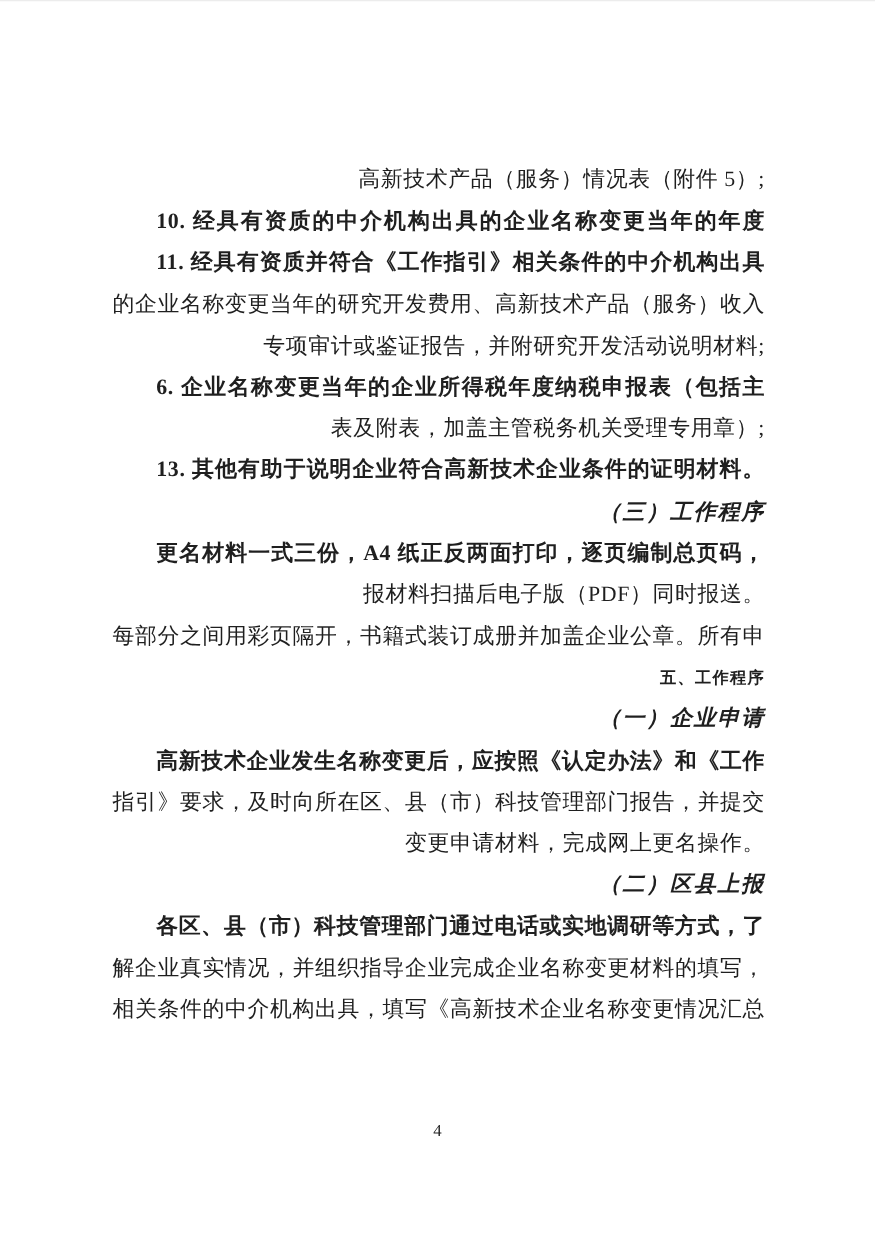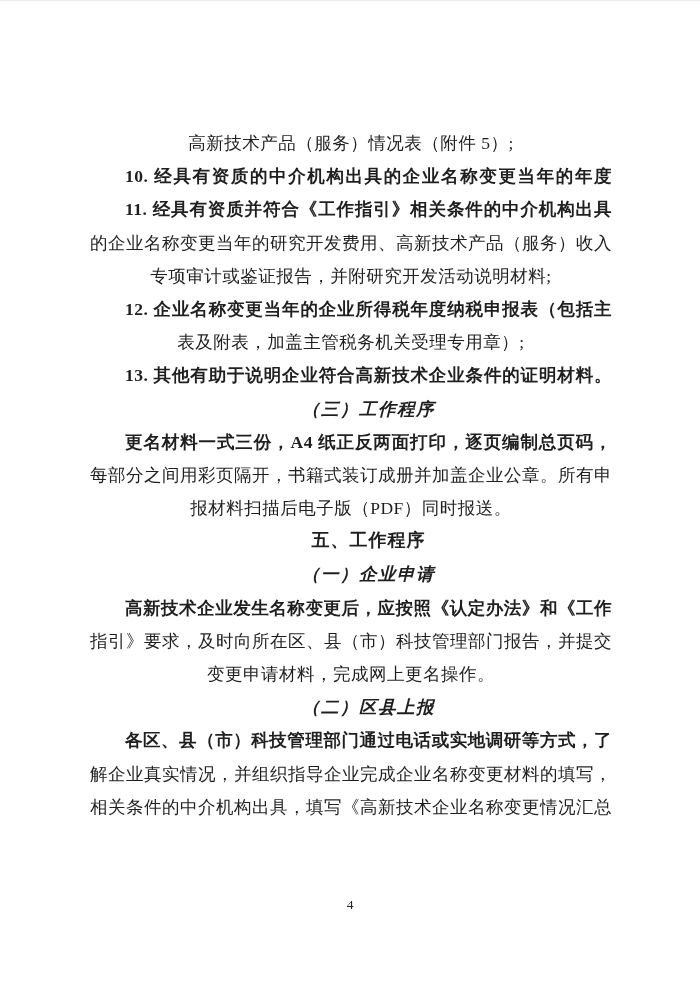--- a/index.html
+++ b/index.html
@@ -27,33 +27,33 @@
     position: absolute;
     left: 90px;
     top: 126px;
     width: 522px;
   }
   .ln {
     font-size: 17.5px;
     height: 33.2px;
     line-height: 33.2px;
     letter-spacing: 0.5px;
-    text-align: center;
+    text-align: right;
   }
   
   .ind { text-indent: 35px; font-weight: bold; }
   
   .just { text-align: justify; text-align-last: justify; }
   
   .kai { font-style: italic; letter-spacing: 1.5px; }
   
   .head {
-    font-family: Liberation Mono, monospace;
+    font-family: Liberation Sans, sans-serif;
     font-weight: bold;
-    font-size: 18px;
+    font-size: 13px;
     letter-spacing: 1px;
   }
   .pagenum {
     position: absolute;
     left: 0;
     right: 0;
     top: 896px;
     text-align: center;
     font-size: 13.5px;
     color: #222222;
@@ -62,27 +62,27 @@
 </head>
 <body>
 
 <div class="page">
   <div class="text-block">
     <div class="ln">高新技术产品（服务）情况表（附件 5）;</div>
     <div class="ln ind just">10.  经具有资质的中介机构出具的企业名称变更当年的年度</div>
     <div class="ln ind just">11. 经具有资质并符合《工作指引》相关条件的中介机构出具</div>
     <div class="ln just">的企业名称变更当年的研究开发费用、高新技术产品（服务）收入</div>
     <div class="ln">专项审计或鉴证报告，并附研究开发活动说明材料;</div>
-    <div class="ln ind just">12. 企业名称变更当年的企业所得税年度纳税申报表（包括主</div>
+    <div class="ln ind just">6. 企业名称变更当年的企业所得税年度纳税申报表（包括主</div>
     <div class="ln">表及附表，加盖主管税务机关受理专用章）;</div>
     <div class="ln ind just">13. 其他有助于说明企业符合高新技术企业条件的证明材料。</div>
     <div class="ln ind kai">（三）工作程序</div>
     <div class="ln ind just">更名材料一式三份，A4 纸正反两面打印，逐页编制总页码，</div>
+    <div class="ln">报材料扫描后电子版（PDF）同时报送。</div>
     <div class="ln just">每部分之间用彩页隔开，书籍式装订成册并加盖企业公章。所有申</div>
-    <div class="ln">报材料扫描后电子版（PDF）同时报送。</div>
     <div class="ln ind head">五、工作程序</div>
     <div class="ln ind kai">（一）企业申请</div>
     <div class="ln ind just">高新技术企业发生名称变更后，应按照《认定办法》和《工作</div>
     <div class="ln just">指引》要求，及时向所在区、县（市）科技管理部门报告，并提交</div>
     <div class="ln">变更申请材料，完成网上更名操作。</div>
     <div class="ln ind kai">（二）区县上报</div>
     <div class="ln ind just">各区、县（市）科技管理部门通过电话或实地调研等方式，了</div>
     <div class="ln just">解企业真实情况，并组织指导企业完成企业名称变更材料的填写，</div>
     <div class="ln just">相关条件的中介机构出具，填写《高新技术企业名称变更情况汇总</div>
   </div>

